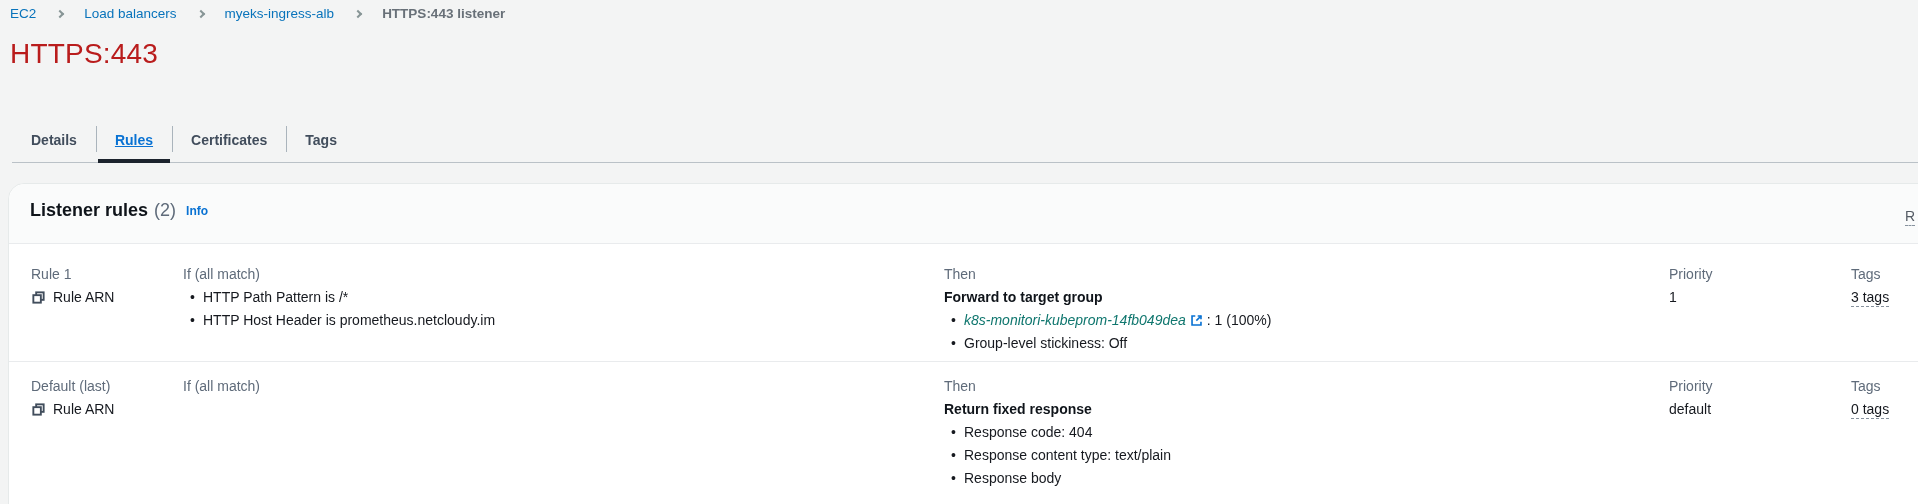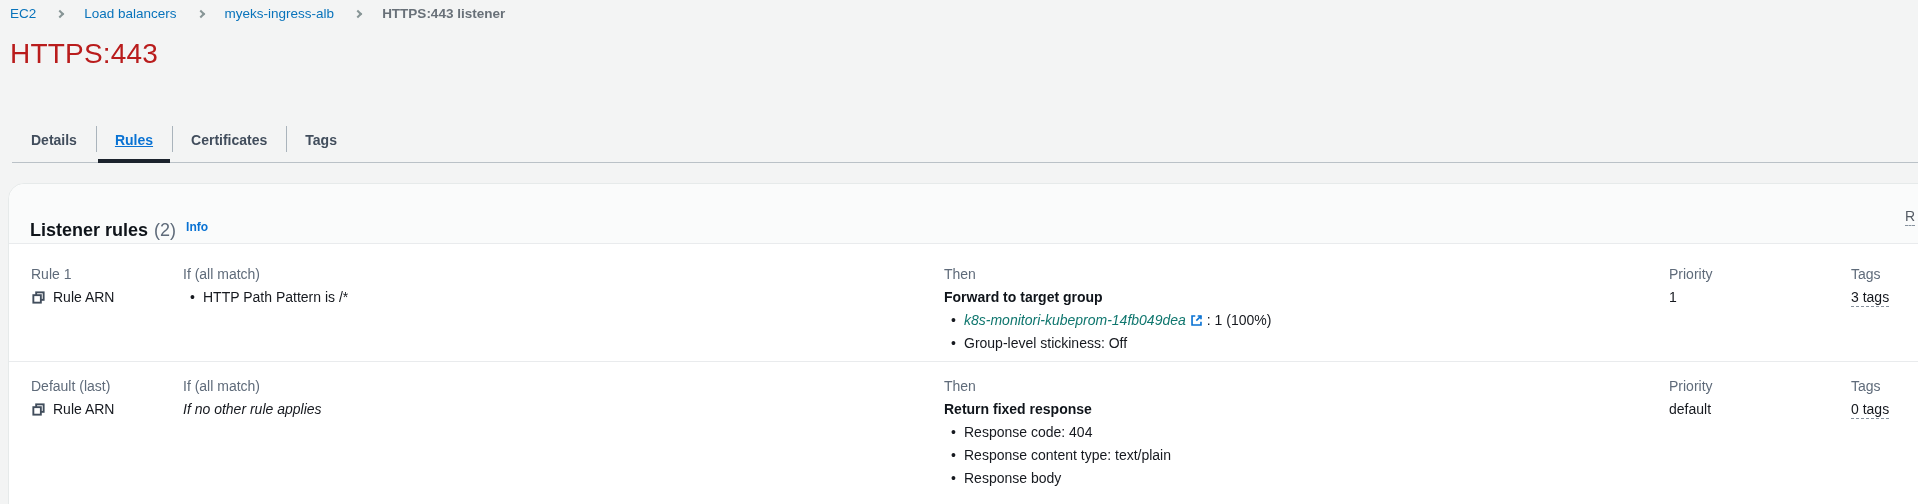--- a/index.html
+++ b/index.html
@@ -26,21 +26,21 @@
   .tabs-row { position:absolute; left:12px; right:0; top:116px; height:47px; display:flex; align-items:stretch; }
   .tabs-row::after { content:""; position:absolute; left:0; right:0; bottom:0; height:1px; background:#bac1c7; }
   .tab { position:relative; display:flex; align-items:center; padding:0 19px; font-size:14px; font-weight:700; color:#414d5c; cursor:pointer; }
   .tab:not(:first-child)::before { content:""; position:absolute; left:0; top:10px; width:1px; height:26px; background:#aab4bc; }
   .tab.active { color:#0972d3;text-decoration:underline; }
   .tab.active::after { content:""; position:absolute; left:2px; right:2px; bottom:0; height:4px; background:#1b232d; z-index:2; }
 
   
   .card { position:absolute; left:8px; top:183px; width:1930px; height:340px; background:#ffffff; border:1px solid #e6eaea; border-radius:16px 0 0 0; }
   .card-header { position:relative; background:#fafbfb; border-bottom:1px solid #e9ebed; border-radius:16px 0 0 0; padding:16px 20px 13px 21px; height:60px; }
-  .card-title-line { display:flex; align-items:flex-start;margin-top:20px; }
+  .card-title-line { display:flex; align-items:center; }
   .card-title { font-size:18px; font-weight:700; color:#0f141a; }
   .card-count { font-size:18px; font-weight:400; color:#5f6b7a; margin-left:6px; }
   .info-link { font-size:12px; font-weight:700; color:#0972d3; margin-left:10px; }
   .header-action { position:absolute; left:1896px; top:24px; font-size:14px; color:#545b64; border-bottom:1px dashed #87929e; padding-bottom:1px; cursor:pointer; }
 
   
   .rule-row { display:grid; grid-template-columns:152px 761px 725px 182px 1fr; padding:19px 0 6px 22px; line-height:23px; }
   .rule-row.first { border-bottom:1px solid #e9ebed; }
   .rule-row.last { padding-top:13px; }
   .col-head { color:#5f6b7a; }
@@ -97,20 +97,21 @@
             <rect x="5.5" y="2.5" width="8" height="8"></rect>
             <rect x="2.5" y="5.5" width="8" height="8" fill="#ffffff"></rect>
           </svg>
         <span>Rule ARN</span>
       </div>
     </div>
     <div>
       <div class="col-head">If (all match)</div>
       <ul class="plain">
         <li>HTTP Path Pattern is /*</li>
+        <li>HTTP Host Header is prometheus.netcloudy.im</li>
       </ul>
     </div>
     <div>
       <div class="col-head">Then</div>
       <div class="action-title">Forward to target group</div>
       <ul class="plain">
         <li>
           <a class="tg-link">k8s-monitori-kubeprom-14fb049dea</a><svg class="ext-icon" width="13" height="13" viewBox="0 0 16 16" fill="none" stroke="#0972d3" stroke-width="2">
               <path d="M13.5 9.5v4h-11v-11h4"></path>
               <path d="M9.5 2.5h4v4"></path>
@@ -136,21 +137,20 @@
       <div class="arn-line">
         <svg width="15" height="15" viewBox="0 0 16 16" fill="none" stroke="#414d5c" stroke-width="2">
             <rect x="5.5" y="2.5" width="8" height="8"></rect>
             <rect x="2.5" y="5.5" width="8" height="8" fill="#ffffff"></rect>
           </svg>
         <span>Rule ARN</span>
       </div>
     </div>
     <div>
       <div class="col-head">If (all match)</div>
-      <div class="cond-note">If no other rule applies</div>
     </div>
     <div>
       <div class="col-head">Then</div>
       <div class="action-title">Return fixed response</div>
       <ul class="plain">
         <li>Response code: 404</li>
         <li>Response content type: text/plain</li>
         <li>Response body</li>
       </ul>
     </div>

